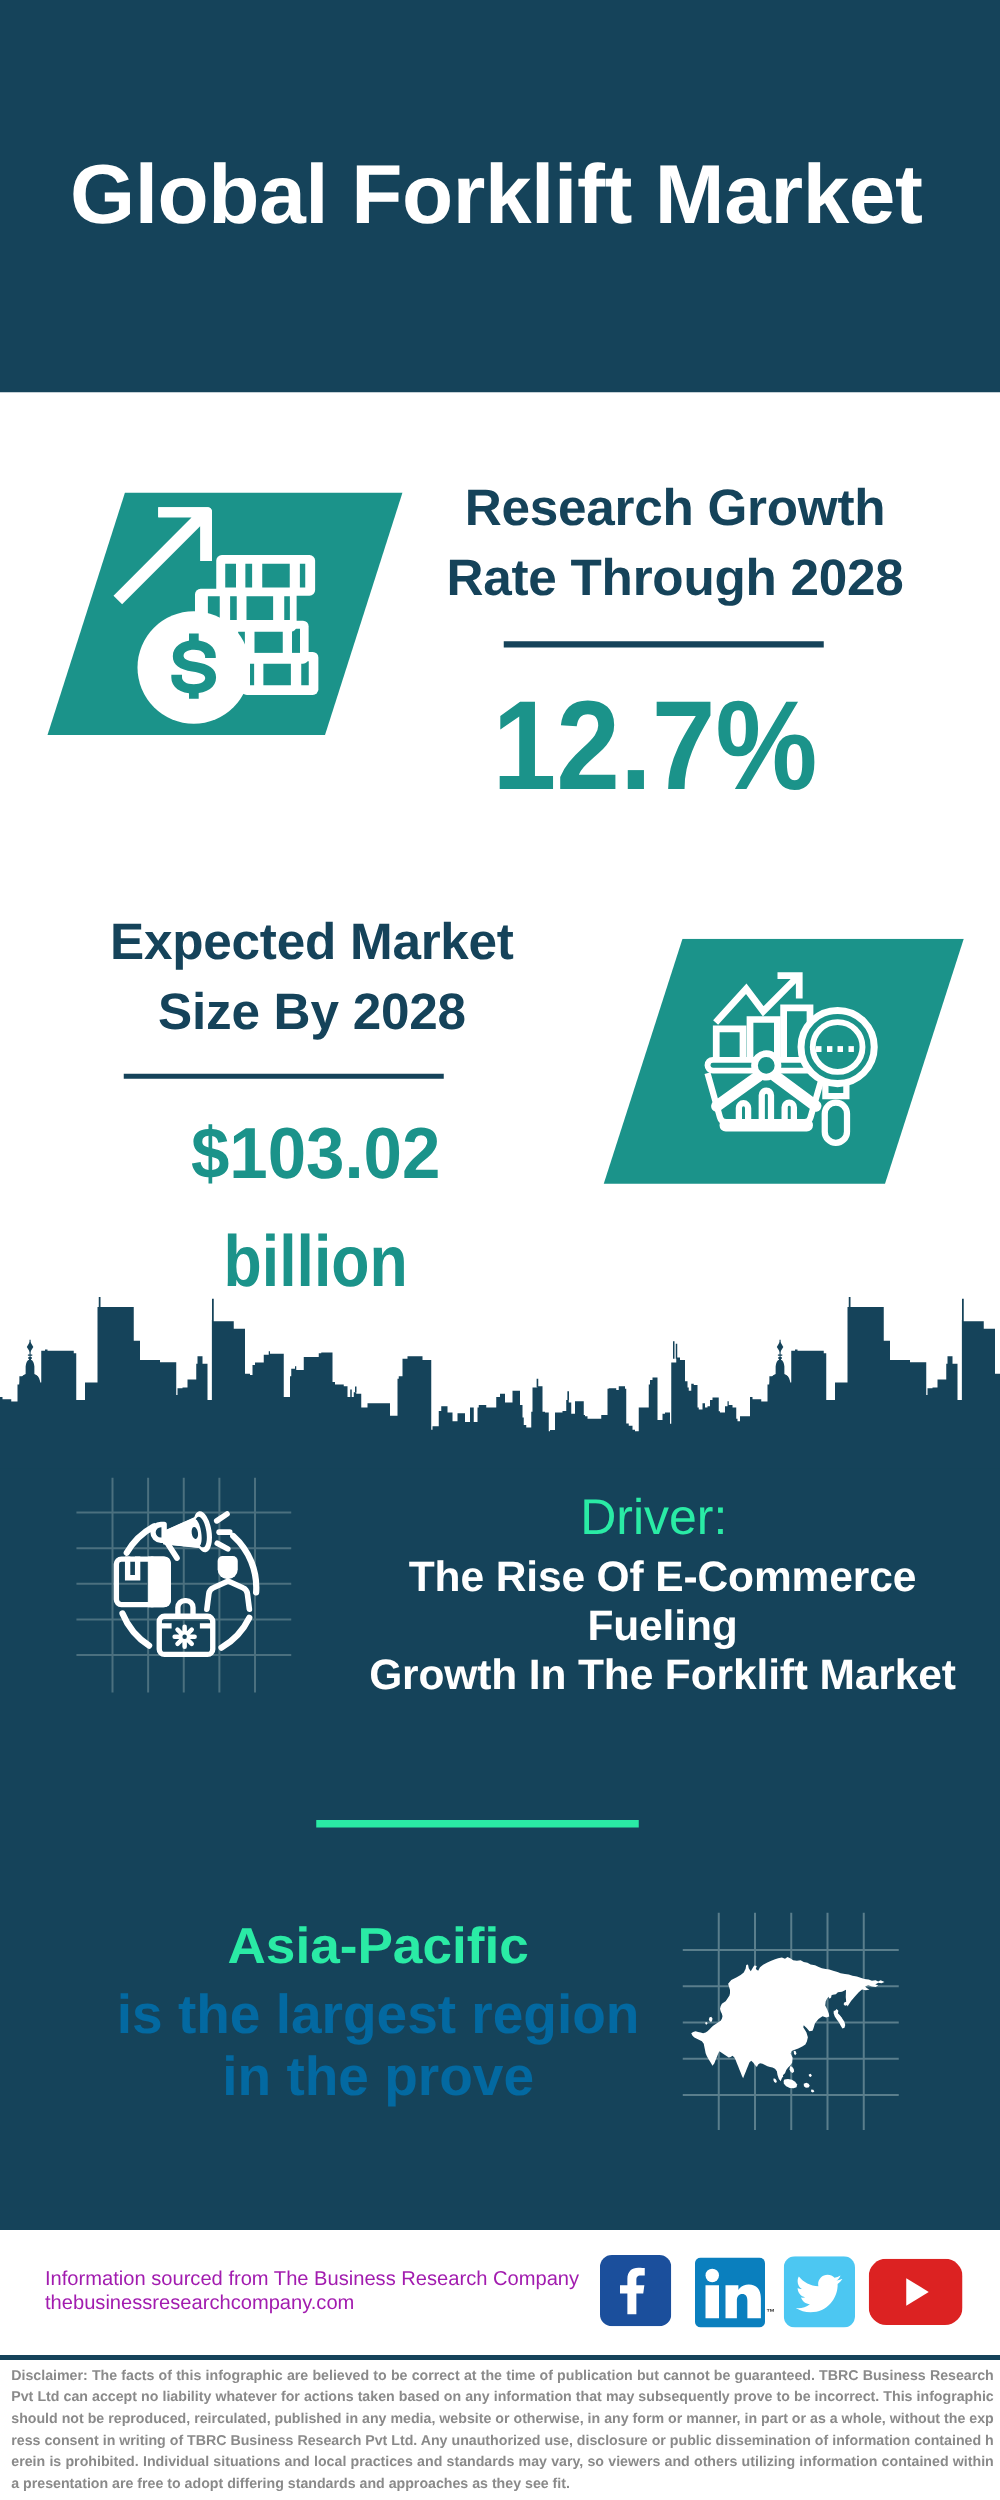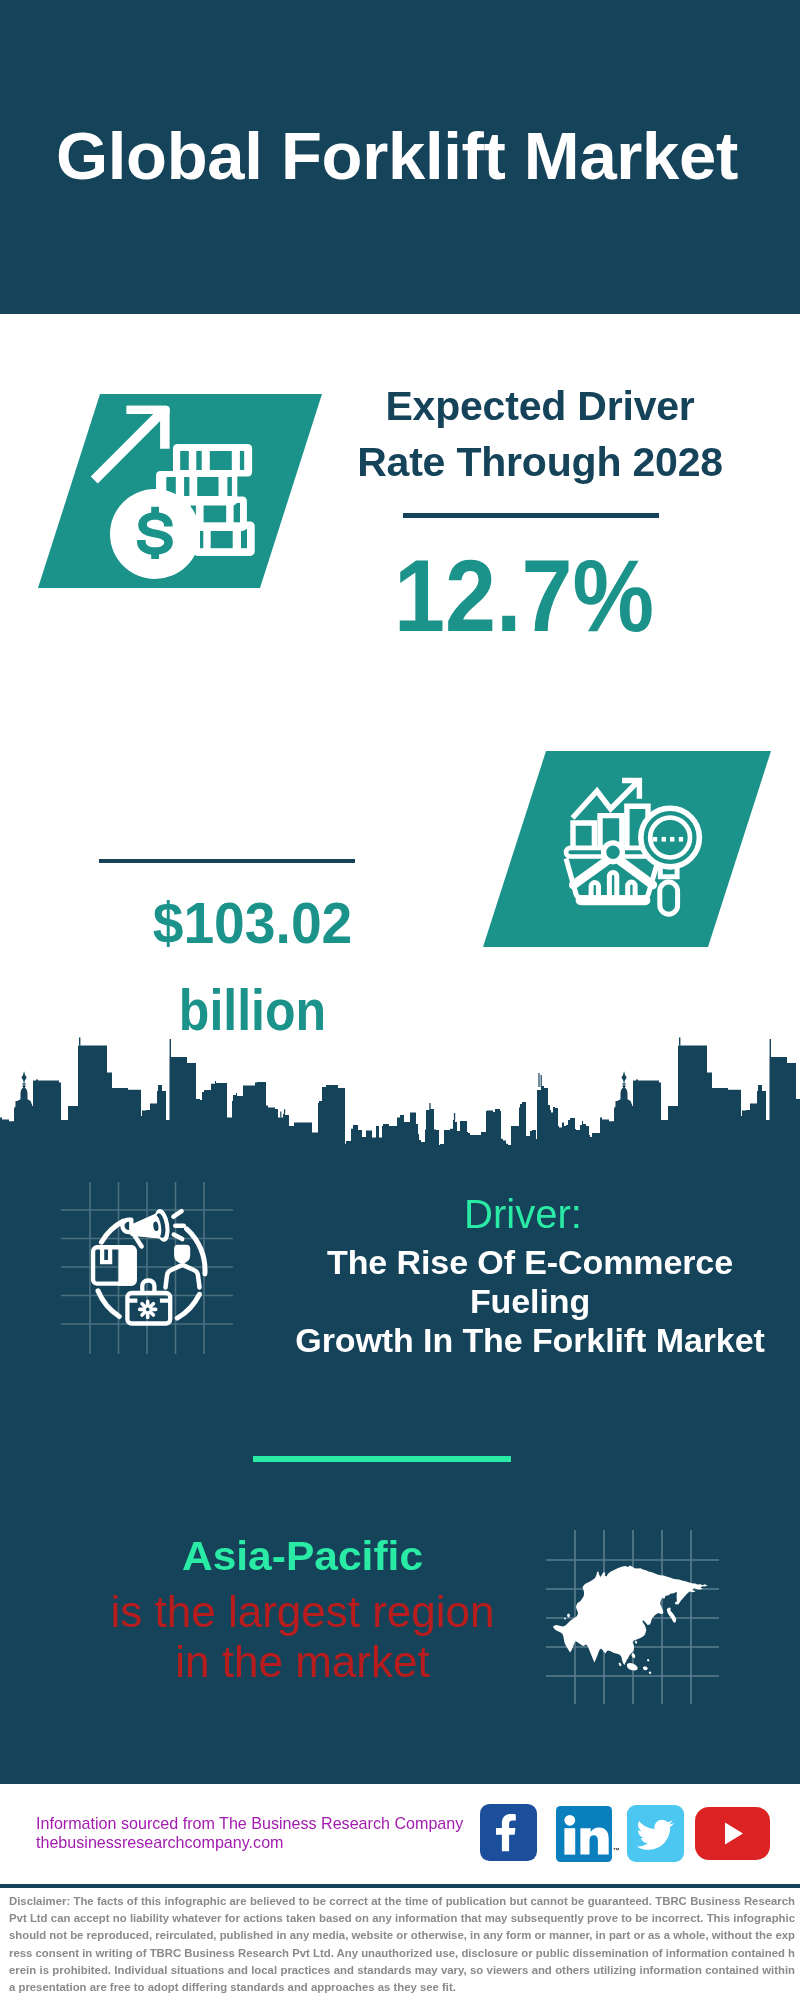--- a/index.html
+++ b/index.html
@@ -52,22 +52,22 @@
 
   
   #mid-rule{left:253px;top:1456px;width:258px;height:6px;background:#2aeba5;}
 
   #icon4{left:546px;top:1530px;width:176px;height:176px;}
 
   
   #r-head{left:50px;top:1536px;width:505px;text-align:center;color:#2aeba5;
       font-size:40.5px;font-weight:bold;line-height:40px;
       transform:scaleX(1.05);transform-origin:center center;}
-  #r-text{left:50px;top:1586.5px;width:505px;text-align:center;color:#b91c1c;
-      font-size:44px;font-weight:normal;line-height:50.5px;}
+  #r-text{left:50px;top:1586.5px;width:505px;text-align:center;color:#0369a1;
+      font-size:44px;font-weight:bold;line-height:50.5px;}
 
 
   
   #social{left:0;top:0;width:800px;height:2000px;pointer-events:none;}
   .soc{position:absolute;display:block;}
   .soc svg{display:block;width:100%;height:100%;}
   #soc-fb{left:480px;top:1804px;width:57px;height:57px;}
   #soc-li{left:556px;top:1806px;width:56px;height:56px;}
   #li-tm{position:absolute;left:613px;top:1847px;font-size:7px;color:#333;font-weight:bold;}
   #soc-tw{left:627px;top:1805px;width:57px;height:57px;}
@@ -123,21 +123,21 @@
     <g>
       <circle cx="119" cy="140" r="45" fill="#ffffff"></circle>
       <g transform="translate(119 140.5) scale(0.79 0.78) translate(-119 -140)">
         <path d="M114.2,104.5 h9.8 v8 h-9.8 z M114.2,163.5 h9.8 v8 h-9.8 z" fill="#1b938a"></path>
         <path d="M119.3,111.5 c-12.5,0 -21.5,6.8 -21.5,16.2 c0,9.2 7.4,13.6 19.5,15.7 c9.8,1.7 13.3,3.4 13.3,6.8 c0,3.8 -4.5,6.3 -11.6,6.3 c-7.4,0 -11.9,-2.7 -11.9,-7.4 v-2.2 h-10.8 v2.6 c0,9.8 8.9,16.5 22.9,16.5 c13.4,0 22.4,-6.6 22.4,-16.3 c0,-9.4 -7.3,-13.6 -20.4,-15.9 c-9.6,-1.7 -12.5,-3.4 -12.5,-6.6 c0,-3.5 4.1,-6.1 10.6,-6.1 c6.9,0 11.2,2.9 11.2,7.3 v1.3 h10.8 v-1.8 c0,-9.6 -8.6,-16.4 -21.9,-16.4 z" fill="#1b938a"></path>
       </g>
     </g>
   </svg>
 
   <div class="abs" id="g-label">
-    <div>Expected Driver</div>
+    <div>Research Growth</div>
     <div>Rate Through 2028</div>
   </div>
   <div class="abs" id="g-rule"></div>
   <div class="abs" id="g-value">12.7%</div>
 
   <svg class="abs" id="icon2" viewBox="0 0 292 197">
     <polygon points="65,0 290,0 227,196 2,196" fill="#1b938a"></polygon>
     <g fill="none" stroke="#ffffff" stroke-width="5.4" stroke-linecap="butt" stroke-linejoin="miter">
 
       <path d="M91.5,67 L116,40 L129.6,58 L156,31.5"></path>
@@ -173,20 +173,24 @@
         <rect x="180.6" y="85.9" width="4.3" height="4.7"></rect>
         <rect x="189" y="85.9" width="4.4" height="4.7"></rect>
         <rect x="197.8" y="85.9" width="4.3" height="4.7"></rect>
       </g>
       <path d="M179.3,115.8 v10 h16.8 v-10" fill="none" stroke="#fff" stroke-width="5"></path>
 
       <rect x="178.8" y="131.1" width="17.8" height="32.1" rx="8.9" fill="#1b938a" stroke="#fff" stroke-width="5"></rect>
     </g>
   </svg>
 
+  <div class="abs" id="m-label">
+    <div>Expected Market</div>
+    <div>Size By 2028</div>
+  </div>
   <div class="abs" id="m-rule"></div>
   <div class="abs" id="m-value">
     <div class="l1">$103.02</div>
     <div class="l2">billion</div>
   </div>
 
   <svg class="abs" id="skyline" viewBox="0 0 800 150">
     <path d="M0.0,87.5H2.0V89.4H9.0V91.2H14.0V77.5H15.5V71.0H30.5V76.0H33.0V50.6H36.0V49.5H38.0V50.6H59.0V52.5H61.0V90.0H66.0V90.0H68.0V76.0H78.0V15.6H107.0V42.5H112.0V58.0H128.0V59.7H141.0V86.0H142.0V80.6H146.0V80.0H150.0V73.5H157.0V61.0H158.0V55.0H162.0V61.0H166.0V90.0H169.5V26.0H171.0V27.0H187.0V33.0H193.0V33.0H196.0V69.0H200.0V70.0H202.0V62.0H204.0V60.0H211.0V53.7H215.0V51.0H216.0V53.0H227.0V87.5H232.0V71.0H233.0V65.0H236.0V63.0H237.0V66.0H243.0V55.6H255.0V52.5H257.0V52.0H266.0V75.6H268.0V77.5H275.0V79.0H278.0V87.5H283.0V83.7H285.0V85.0H289.0V96.0H294.0V92.5H300.0V92.5H312.0V102.5H318.0V73.0H319.0V71.0H322.0V57.0H326.0V55.0H338.0V58.0H345.0V113.7H346.0V111.0H351.0V98.7H353.0V95.0H358.0V100.0H362.0V107.0H366.0V100.6H372.0V107.5H376.0V96.0H379.0V107.5H382.0V96.0H383.0V94.0H389.0V96.0H397.0V87.5H400.0V85.0H404.0V92.0H410.0V82.5H416.0V94.0H418.0V104.0H419.0V110.0H421.0V112.0H425.0V99.4H426.0V80.0H430.0V79.0H434.0V99.4H436.0V100.0H439.0V115.0H440.0V114.0H444.0V100.0H450.0V98.7H453.0V90.0H455.0V92.0H457.0V101.0H460.0V91.0H467.0V102.0H468.0V103.0H470.0V105.0H481.0V102.0H486.0V81.0H487.0V80.6H493.0V82.0H495.0V79.0H500.0V81.0H501.0V108.7H503.0V110.6H506.0V113.7H508.0V115.0H511.0V96.0H519.0V77.5H520.0V74.0H522.0V72.0H526.0V106.0H530.0V101.0H532.0V100.0H536.0V109.0H537.0V60.0H541.0V56.0H544.0V58.0H548.0V75.0H550.0V80.0H551.0V82.5H553.0V77.0H555.0V78.0H558.0V96.0H559.0V97.5H562.0V92.5H564.0V96.0H566.0V95.0H568.0V90.0H570.0V88.0H575.0V99.0H576.0V100.0H580.0V95.0H582.0V91.0H583.0V94.0H586.0V96.0H589.0V105.0H590.0V107.0H592.0V103.0H600.0V87.5H602.0V89.4H609.0V91.2H614.0V77.5H615.5V71.0H630.5V76.0H633.0V50.6H636.0V49.5H638.0V50.6H659.0V52.5H661.0V90.0H666.0V90.0H668.0V76.0H678.0V15.6H707.0V42.5H712.0V58.0H728.0V59.7H741.0V86.0H742.0V80.6H746.0V80.0H750.0V73.5H757.0V61.0H758.0V55.0H762.0V61.0H766.0V90.0H769.5V26.0H771.0V27.0H787.0V33.0H793.0V33.0H796.0V69.0H800V150H0Z" fill="#15435a"></path>
 
     <g fill="#15435a">
@@ -316,21 +320,21 @@
       <path d="M82.0,116.5 l1.3,0.2 l0.6,1.3 l-1.0,1.0 l-1.1,-0.8 z"></path>
 
       <path d="M21.5,84.0 l1.5,-0.6 l1.0,1.6 l-0.5,2.1 l-1.5,0.3 l-0.9,-1.7 z"></path>
       <path d="M18.5,87.5 l1.1,0.2 l0.4,1.3 l-1.0,0.8 l-0.8,-0.9 z"></path>
     </g>
   </svg>
 
   <div class="abs" id="r-head">Asia-Pacific</div>
   <div class="abs" id="r-text">
     <div>is the largest region</div>
-    <div>in the market</div>
+    <div>in the prove</div>
   </div>
 
   <div class="abs" id="footer"></div>
   <div class="abs" id="f-src">
     <div>Information sourced from The Business Research Company</div>
     <div>thebusinessresearchcompany.com</div>
   </div>
 
   <div class="abs" id="social">
     <a class="soc" id="soc-fb">

